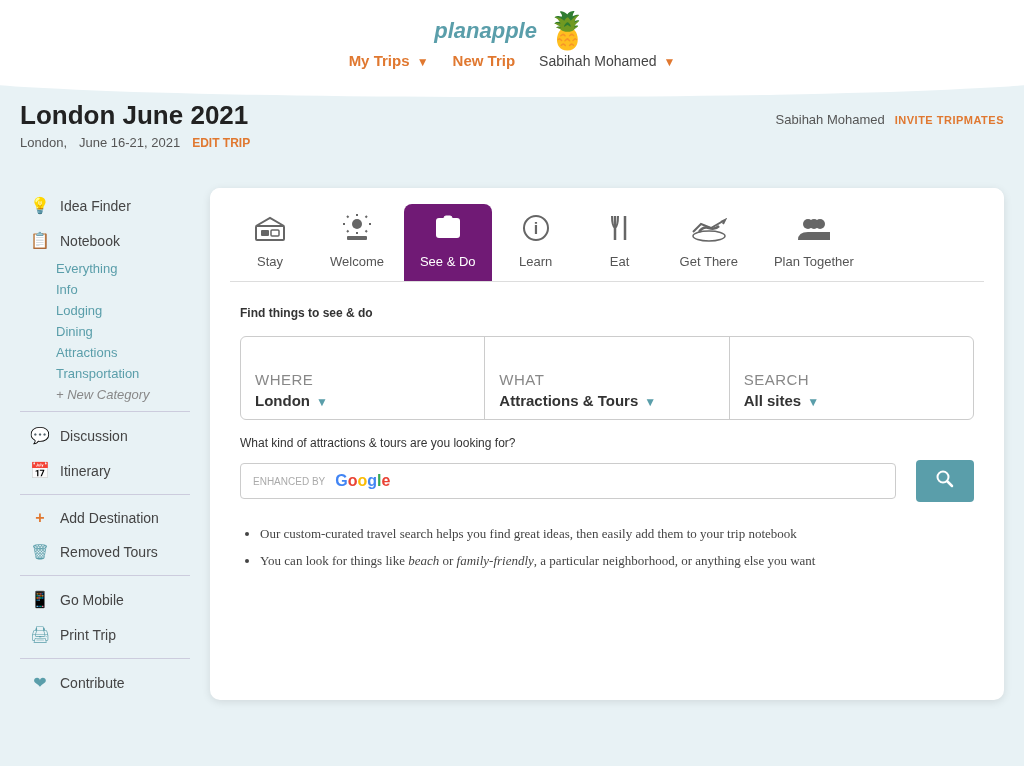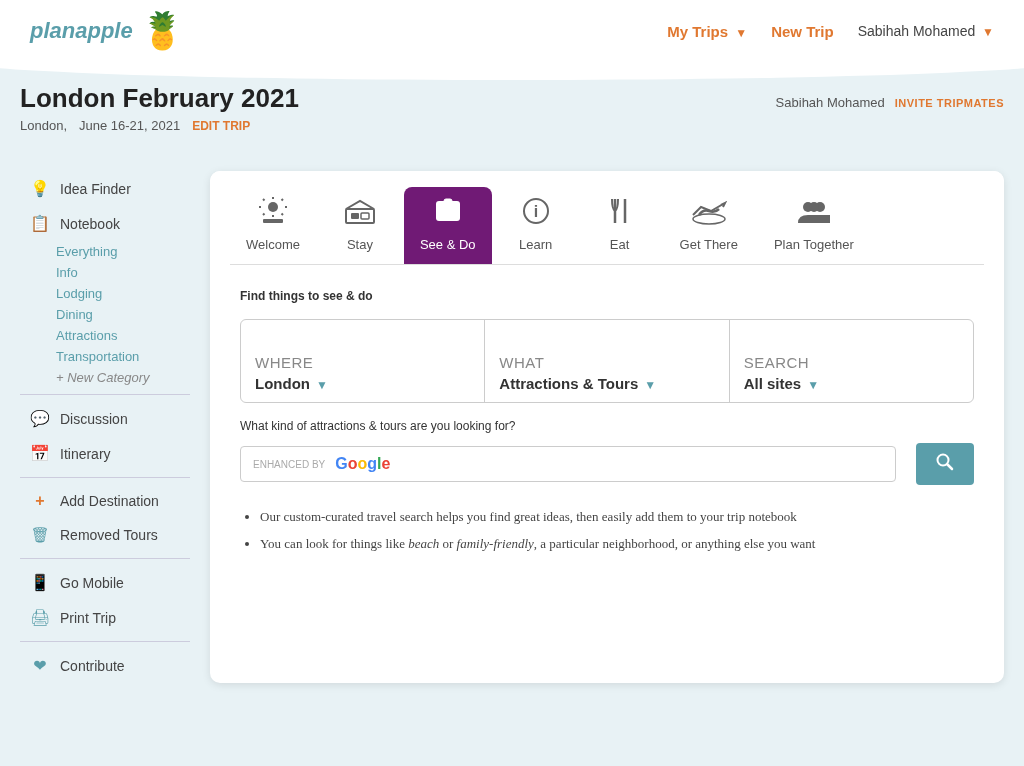--- a/index.html
+++ b/index.html
@@ -7,20 +7,21 @@
 
     
     .header {
       background: white;
       padding: 10px 30px;
       display: flex;
       align-items: center;
       justify-content: space-between;
       border-bottom: 1px solid #ddd;
       position: relative;
+      flex-direction: column;
     }
     .header::after {
       content: '';
       position: absolute;
       bottom: -18px;
       left: 0; right: 0;
       height: 20px;
       background: white;
       clip-path: ellipse(55% 100% at 50% 0%);
     }
@@ -201,21 +202,21 @@
     <span class="nav-link">New Trip</span>
     <span class="nav-user">
       <span>Sabihah Mohamed</span>
       <span class="nav-dropdown">▼</span>
     </span>
   </div>
 </div>
 
 <div class="trip-header-row">
   <div class="trip-header-left">
-    <div class="trip-title">London February 2021</div>
+    <div class="trip-title">London June 2021</div>
     <div class="trip-subtitle">
       <span>London,</span>
       <span>June 16-21, 2021</span>
       <span class="edit-trip">EDIT TRIP</span>
     </div>
   </div>
   <div class="trip-header-right">
     <span class="owner-name">Sabihah Mohamed</span>
     <span class="invite-link">INVITE TRIPMATES</span>
   </div>
@@ -271,47 +272,47 @@
     <hr class="sidebar-divider">
     <div class="sidebar-item">
       <span class="sidebar-icon">❤</span>
       <span>Contribute</span>
     </div>
   </div>
 
   <div class="content-area">
 
     <div class="tabs">
+      <div class="tab">
+        <span class="tab-icon">
+          <svg width="32" height="26" viewBox="0 0 32 26" fill="none">
+              <rect x="2" y="10" width="28" height="14" rx="1" fill="none" stroke="#666" stroke-width="2"></rect>
+              <rect x="7" y="14" width="8" height="6" rx="1" fill="#666"></rect>
+              <rect x="17" y="14" width="8" height="6" rx="1" fill="none" stroke="#666" stroke-width="1.5"></rect>
+              <path d="M2 10 L16 2 L30 10" stroke="#666" stroke-width="2" fill="none"></path>
+            </svg>
+        </span>
+        <span>Stay</span>
+      </div>
       <div class="tab">
         <span class="tab-icon">
           <svg width="30" height="28" viewBox="0 0 30 28" fill="none">
               <circle cx="15" cy="10" r="5" fill="#666"></circle>
               <line x1="15" y1="2" x2="15" y2="0" stroke="#666" stroke-width="2"></line>
               <line x1="15" y1="20" x2="15" y2="18" stroke="#666" stroke-width="2"></line>
               <line x1="3" y1="10" x2="1" y2="10" stroke="#666" stroke-width="2"></line>
               <line x1="29" y1="10" x2="27" y2="10" stroke="#666" stroke-width="2"></line>
               <line x1="6.5" y1="3.5" x2="5" y2="2" stroke="#666" stroke-width="2"></line>
               <line x1="25" y1="18" x2="23.5" y2="16.5" stroke="#666" stroke-width="2"></line>
               <line x1="23.5" y1="3.5" x2="25" y2="2" stroke="#666" stroke-width="2"></line>
               <line x1="5" y1="18" x2="6.5" y2="16.5" stroke="#666" stroke-width="2"></line>
               <rect x="5" y="22" width="20" height="4" rx="1" fill="#666"></rect>
             </svg>
         </span>
         <span>Welcome</span>
-      </div>
-      <div class="tab">
-        <span class="tab-icon">
-          <svg width="32" height="26" viewBox="0 0 32 26" fill="none">
-              <rect x="2" y="10" width="28" height="14" rx="1" fill="none" stroke="#666" stroke-width="2"></rect>
-              <rect x="7" y="14" width="8" height="6" rx="1" fill="#666"></rect>
-              <rect x="17" y="14" width="8" height="6" rx="1" fill="none" stroke="#666" stroke-width="1.5"></rect>
-              <path d="M2 10 L16 2 L30 10" stroke="#666" stroke-width="2" fill="none"></path>
-            </svg>
-        </span>
-        <span>Stay</span>
       </div>
       <div class="tab active" style="background: #701a75; color: white;">
         <span class="tab-icon">
           <svg width="28" height="28" viewBox="0 0 28 28" fill="none">
               <rect x="2" y="4" width="24" height="20" rx="3" fill="white"></rect>
               <path d="M10 14 L13 17 L18 11" stroke="white" stroke-width="2.5" fill="none" stroke-linecap="round"></path>
               <rect x="10" y="2" width="8" height="5" rx="2" fill="white" stroke="white" stroke-width="1"></rect>
             </svg>
         </span>
         <span>See &amp; Do</span>

